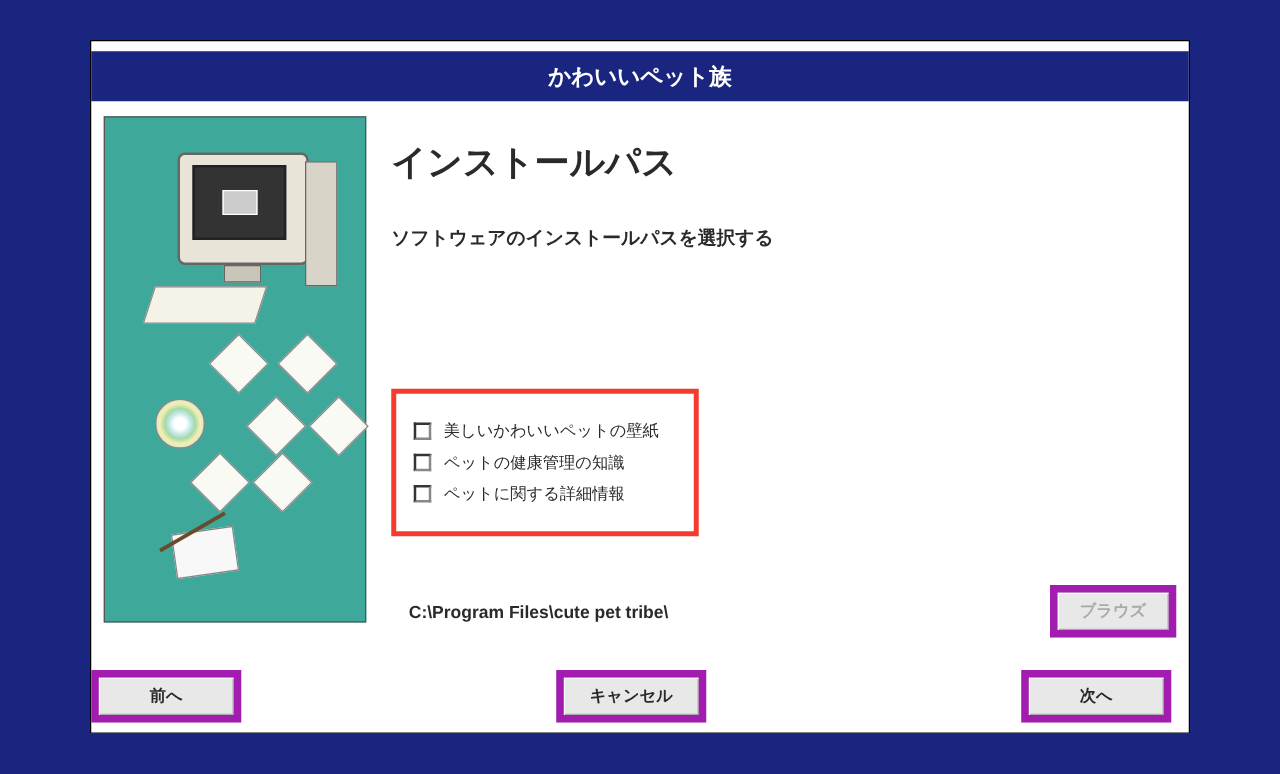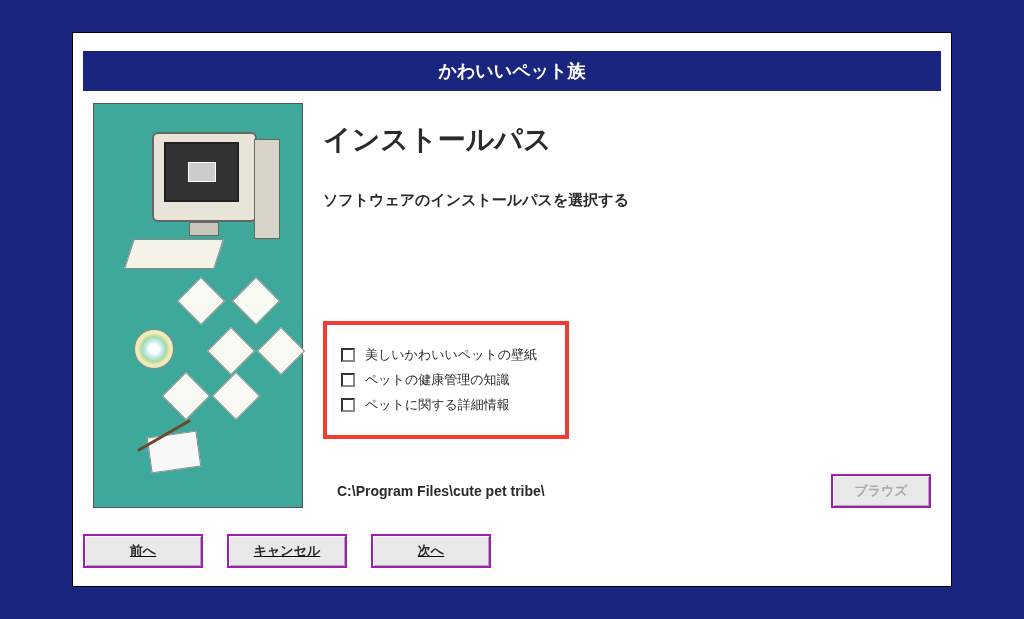--- a/index.html
+++ b/index.html
@@ -10,21 +10,20 @@
       display: flex;
       align-items: center;
       justify-content: center;
       font-family: "MS Gothic", "Meiryo", sans-serif;
     }
     .dialog {
       width: 880px;
       height: 555px;
       background: #fff;
       border: 1px solid #000;
-      padding: 10px;
       display: flex;
       flex-direction: column;
     }
     .title-bar {
       background: #1a2580;
       color: #fff;
       text-align: center;
       font-weight: bold;
       font-size: 18px;
       padding: 8px 0;
@@ -178,36 +177,35 @@
       font-weight: bold;
       color: #2a2a2a;
       padding-left: 14px;
     }
     .btn {
       min-width: 100px;
       padding: 6px 18px;
       font-size: 13px;
       font-weight: bold;
       background: #e8e8e8;
-      border: 2px solid #a21caf;
+      border: 6px solid #a21caf;
       box-shadow: inset 1px 1px 0 #fff, inset -1px -1px 0 #aaa;
       color: #2a2a2a;
       text-align: center;
       cursor: pointer;
     }
     .btn.disabled {
       color: #aaa;
       cursor: default;
     }
     .footer {
       display: flex;
-      justify-content: flex-start;
+      justify-content: space-between;
       gap: 24px;
       padding: 18px 14px 8px 0;
-      text-decoration: underline;
     }
     .footer .btn { min-width: 120px; }
   </style>
 </head>
 <body>
 
 <div class="dialog">
   <div class="title-bar">かわいいペット族</div>
 
   <div class="content">

